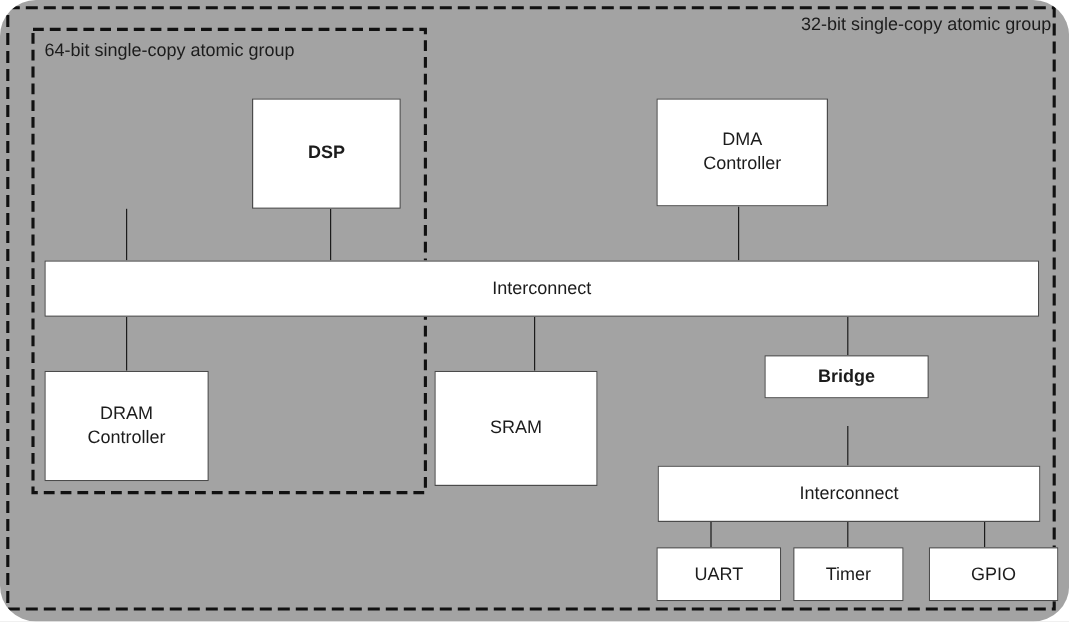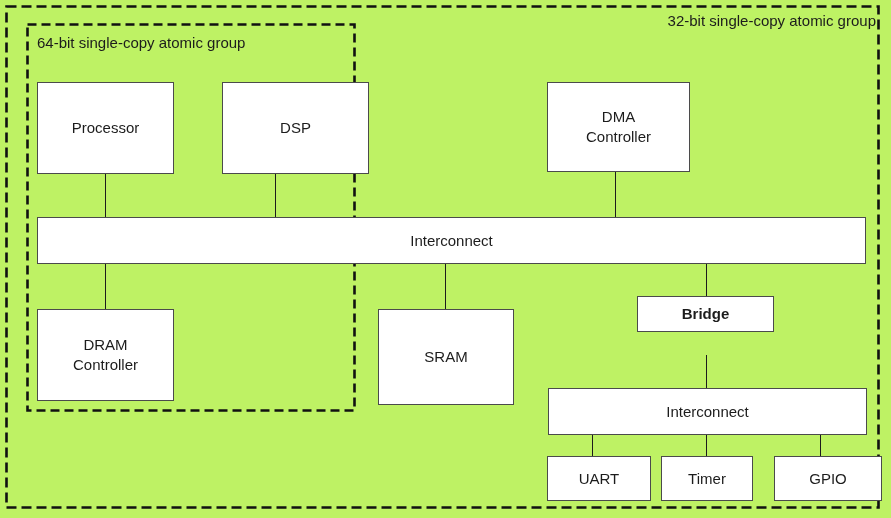--- a/index.html
+++ b/index.html
@@ -4,24 +4,25 @@
 <style>
   html, body {
     margin: 0;
     padding: 0;
     background: #ffffff;
   }
   #canvas {
     position: relative;
     width: 891px;
     height: 518px;
-    background: #bef264;
+    background: #a3a3a3;
     font-family: "Liberation Sans", sans-serif;
     color: #1c1c1c;
     overflow: hidden;
+    border-radius: 30px;
   }
   #dash-layer {
     position: absolute;
     left: 0; top: 0;
     width: 891px; height: 518px;
   }
   .group-label {
     position: absolute;
     font-size: 15px;
     line-height: 19px;
@@ -46,25 +47,25 @@
     white-space: pre-line;
     color: #1c1c1c;
   }
   .edge {
     position: absolute;
     width: 1px;
     background: #1c1c1c;
   }
   
   #node-processor     { left: 37px;  top: 82px;  width: 137px; height: 92px; }
-  #node-dsp           { left: 222px; top: 82px;  width: 147px; height: 92px; }
+  #node-dsp           { left: 210px; top: 82px;  width: 124px; height: 92px; font-weight: bold; }
   #node-dma           { left: 547px; top: 82px;  width: 143px; height: 90px; align-items: center; }
   #node-interconnect1 { left: 37px;  top: 217px; width: 829px; height: 47px; }
   #node-dram          { left: 37px;  top: 309px; width: 137px; height: 92px; }
-  #node-sram          { left: 378px; top: 309px; width: 136px; height: 96px; }
+  #node-sram          { left: 362px; top: 309px; width: 136px; height: 96px; }
   #node-bridge        { left: 637px; top: 296px; width: 137px; height: 36px; font-weight: bold; }
   #node-interconnect2 { left: 548px; top: 388px; width: 319px; height: 47px; }
   #node-uart          { left: 547px; top: 456px; width: 104px;  height: 45px; }
   #node-timer         { left: 661px; top: 456px; width: 92px;  height: 45px; text-align: right; }
   #node-gpio          { left: 774px; top: 456px; width: 108px;  height: 45px; }
   
   #edge-processor-ic1 { left: 105px; top: 174px; height: 43px; }
   #edge-dsp-ic1       { left: 275px; top: 174px; height: 43px; }
   #edge-dma-ic1       { left: 615px; top: 172px; height: 45px; }
   #edge-ic1-dram      { left: 105px; top: 264px; height: 45px; }
@@ -92,23 +93,20 @@
   <div class="edge" id="edge-dsp-ic1"></div>
   <div class="edge" id="edge-dma-ic1"></div>
   <div class="edge" id="edge-ic1-dram"></div>
   <div class="edge" id="edge-ic1-sram"></div>
   <div class="edge" id="edge-ic1-bridge"></div>
   <div class="edge" id="edge-bridge-ic2"></div>
   <div class="edge" id="edge-ic2-uart"></div>
   <div class="edge" id="edge-ic2-timer"></div>
   <div class="edge" id="edge-ic2-gpio"></div>
 
-  <div class="node" id="node-processor">
-    <span class="node-label">Processor</span>
-  </div>
   <div class="node" id="node-dsp">
     <span class="node-label">DSP</span>
   </div>
   <div class="node" id="node-dma">
     <span class="node-label">DMA
 Controller</span>
   </div>
   <div class="node" id="node-interconnect1">
     <span class="node-label">Interconnect</span>
   </div>

